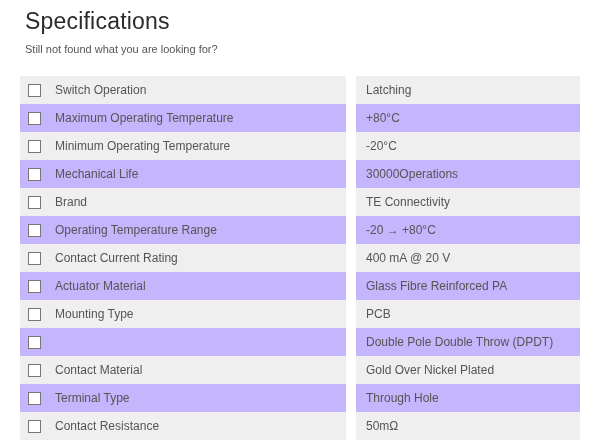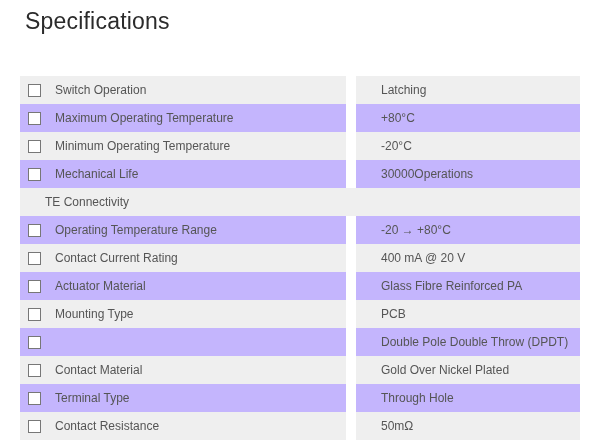--- a/index.html
+++ b/index.html
@@ -57,39 +57,40 @@
     overflow: hidden;
   }
   .row.odd .cell {
     background: var(--row-alt-bg, #efefef);
   }
   .cell-left {
     width: 326px;
   }
   .cell-right {
     flex: 1;
-    padding-left: 25px;
+    padding-left: 10px;
   }
   .checkbox {
     display: inline-block;
     width: 13px;
     height: 13px;
     box-sizing: border-box;
     border: 1px solid var(--checkbox-border, #777777);
     background: #ffffff;
     margin: 0 14px 0 8px;
     flex: 0 0 auto;
     cursor: pointer;
   }
 </style>
 </head>
 <body>
 
 <div class="page">
   <h1 class="page-title">Specifications</h1>
+  <p class="subtitle">Still not found what you are looking for?</p>
 
   <div class="spec-table" id="spec-table">
   <div class="row odd">
     <div class="cell cell-left">
       <span class="checkbox"></span>
       <span class="label">Switch Operation</span>
     </div>
     <div class="cell cell-right">Latching</div>
   </div>
 
@@ -111,20 +112,24 @@
 
   <div class="row even">
     <div class="cell cell-left">
       <span class="checkbox"></span>
       <span class="label">Mechanical Life</span>
     </div>
     <div class="cell cell-right">30000Operations</div>
   </div>
 
   <div class="row odd">
+    <div class="cell cell-left">
+      <span class="checkbox"></span>
+      <span class="label">Brand</span>
+    </div>
     <div class="cell cell-right">TE Connectivity</div>
   </div>
 
   <div class="row even">
     <div class="cell cell-left">
       <span class="checkbox"></span>
       <span class="label">Operating Temperature Range</span>
     </div>
     <div class="cell cell-right">-20 → +80°C</div>
   </div>

